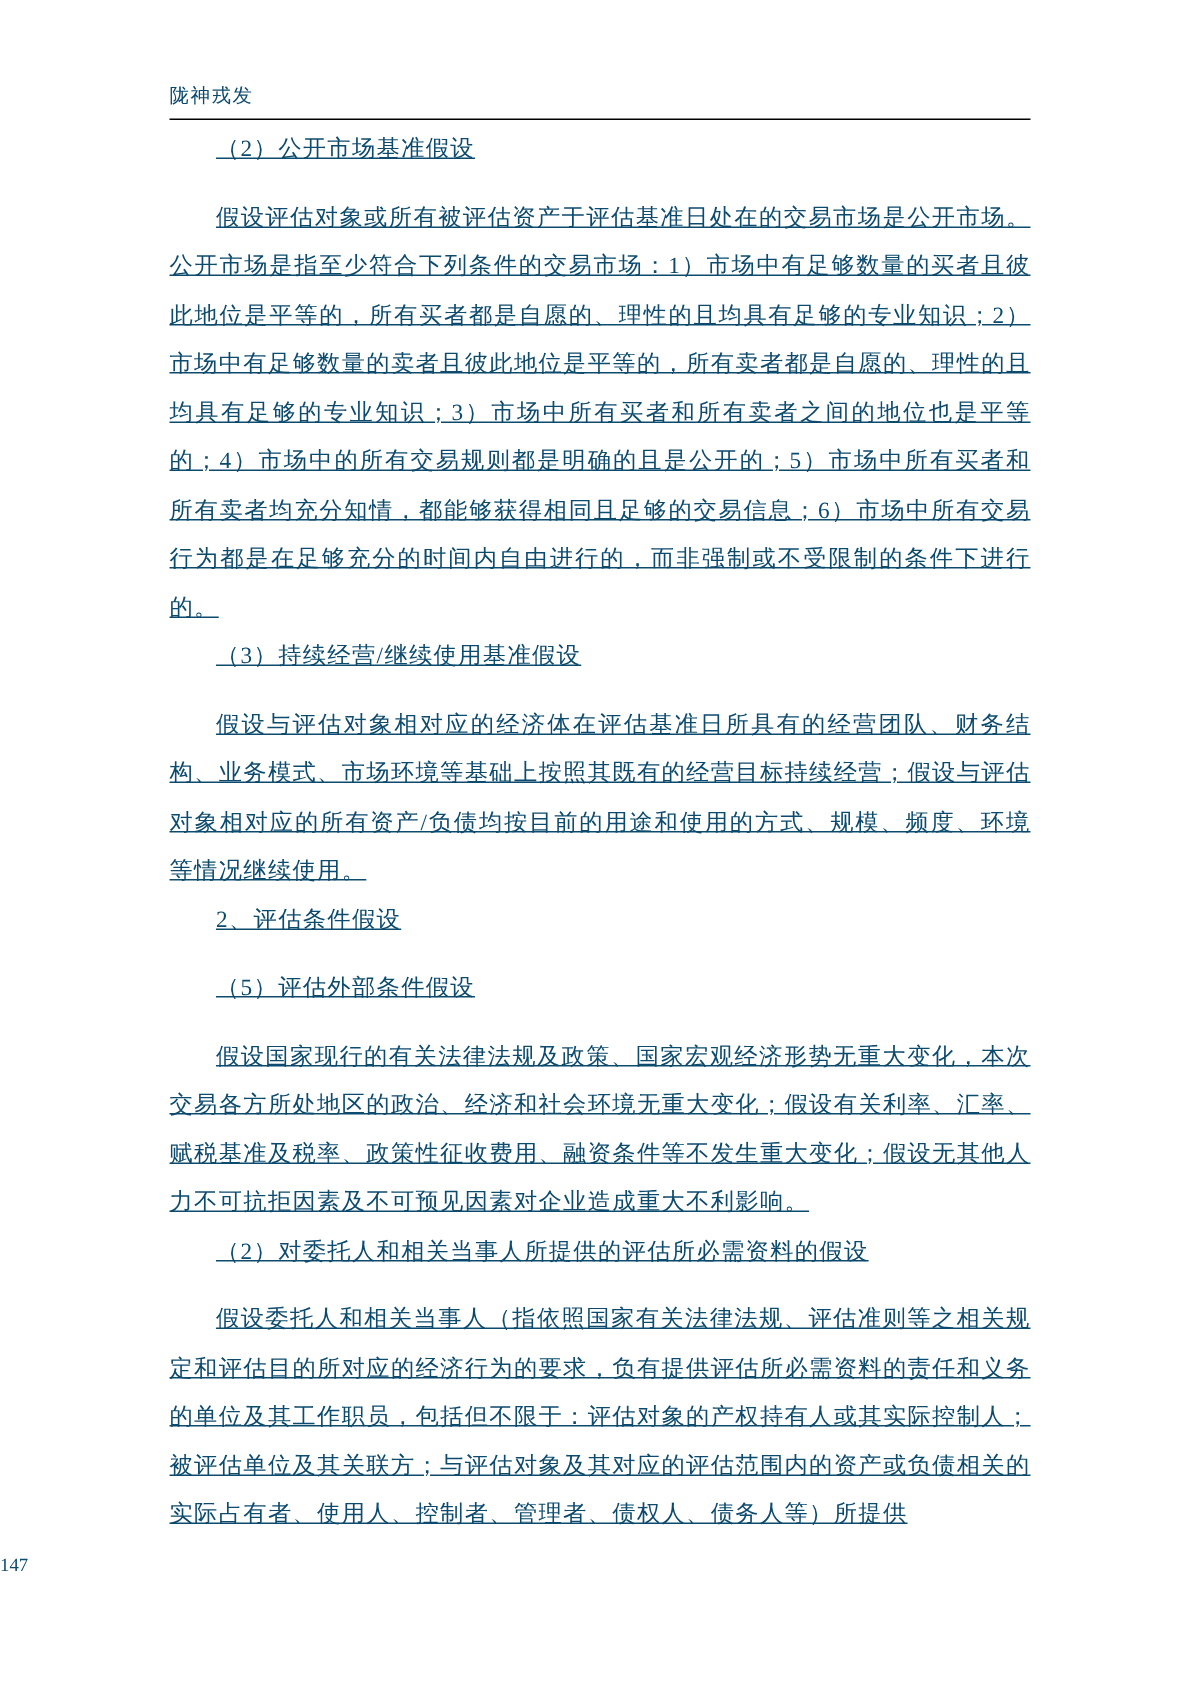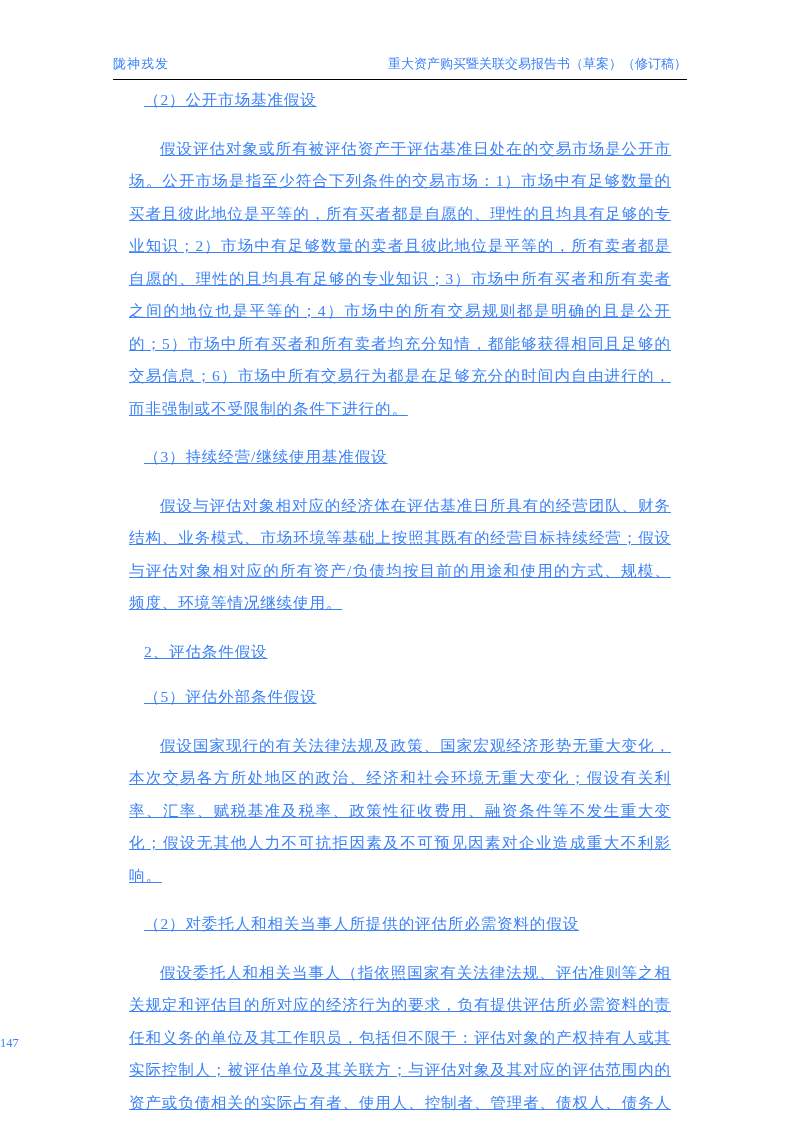--- a/index.html
+++ b/index.html
@@ -5,21 +5,21 @@
   html, body {
     margin: 0;
     padding: 0;
     background: #ffffff;
   }
   .page {
     position: relative;
     width: 793px;
     height: 1122px;
     background: #ffffff;
-    color: #3b82f6;
+    color: #0c4a6e;
     font-family: "Liberation Serif", "DejaVu Serif", serif;
     overflow: hidden;
   }
   .doc-header {
     position: absolute;
     left: 113px;
     top: 55px;
     width: 574px;
     display: flex;
     justify-content: space-between;
@@ -48,38 +48,37 @@
     text-indent: 2em;
     margin: 0 0 13px 0;
     white-space: nowrap;
   }
   .doc-paragraph {
     font-size: 15.5px;
     line-height: 32.5px;
     letter-spacing: 0.9px;
     text-indent: 2em;
     text-align: justify;
-    margin: 16px;
+    margin: 0;
   }
   .doc-footer {
     position: absolute;
     left: 0;
     top: 1036px;
     width: 793px;
     font-size: 12.5px;
   }
 </style>
 </head>
 <body>
 
 <div class="page">
 
   <div class="doc-header">
     <span class="header-left">陇神戎发</span>
-    <span class="header-right">重大资产购买暨关联交易报告书（草案）（修订稿）</span>
   </div>
 
   <div class="doc-body">
       <div class="doc-heading">（2）公开市场基准假设</div>
       <div class="doc-paragraph">假设评估对象或所有被评估资产于评估基准日处在的交易市场是公开市场。公开市场是指至少符合下列条件的交易市场：1）市场中有足够数量的买者且彼此地位是平等的，所有买者都是自愿的、理性的且均具有足够的专业知识；2）市场中有足够数量的卖者且彼此地位是平等的，所有卖者都是自愿的、理性的且均具有足够的专业知识；3）市场中所有买者和所有卖者之间的地位也是平等的；4）市场中的所有交易规则都是明确的且是公开的；5）市场中所有买者和所有卖者均充分知情，都能够获得相同且足够的交易信息；6）市场中所有交易行为都是在足够充分的时间内自由进行的，而非强制或不受限制的条件下进行的。</div>
       <div class="doc-heading">（3）持续经营/继续使用基准假设</div>
       <div class="doc-paragraph">假设与评估对象相对应的经济体在评估基准日所具有的经营团队、财务结构、业务模式、市场环境等基础上按照其既有的经营目标持续经营；假设与评估对象相对应的所有资产/负债均按目前的用途和使用的方式、规模、频度、环境等情况继续使用。</div>
       <div class="doc-heading">2、评估条件假设</div>
       <div class="doc-heading">（5）评估外部条件假设</div>
       <div class="doc-paragraph">假设国家现行的有关法律法规及政策、国家宏观经济形势无重大变化，本次交易各方所处地区的政治、经济和社会环境无重大变化；假设有关利率、汇率、赋税基准及税率、政策性征收费用、融资条件等不发生重大变化；假设无其他人力不可抗拒因素及不可预见因素对企业造成重大不利影响。</div>

